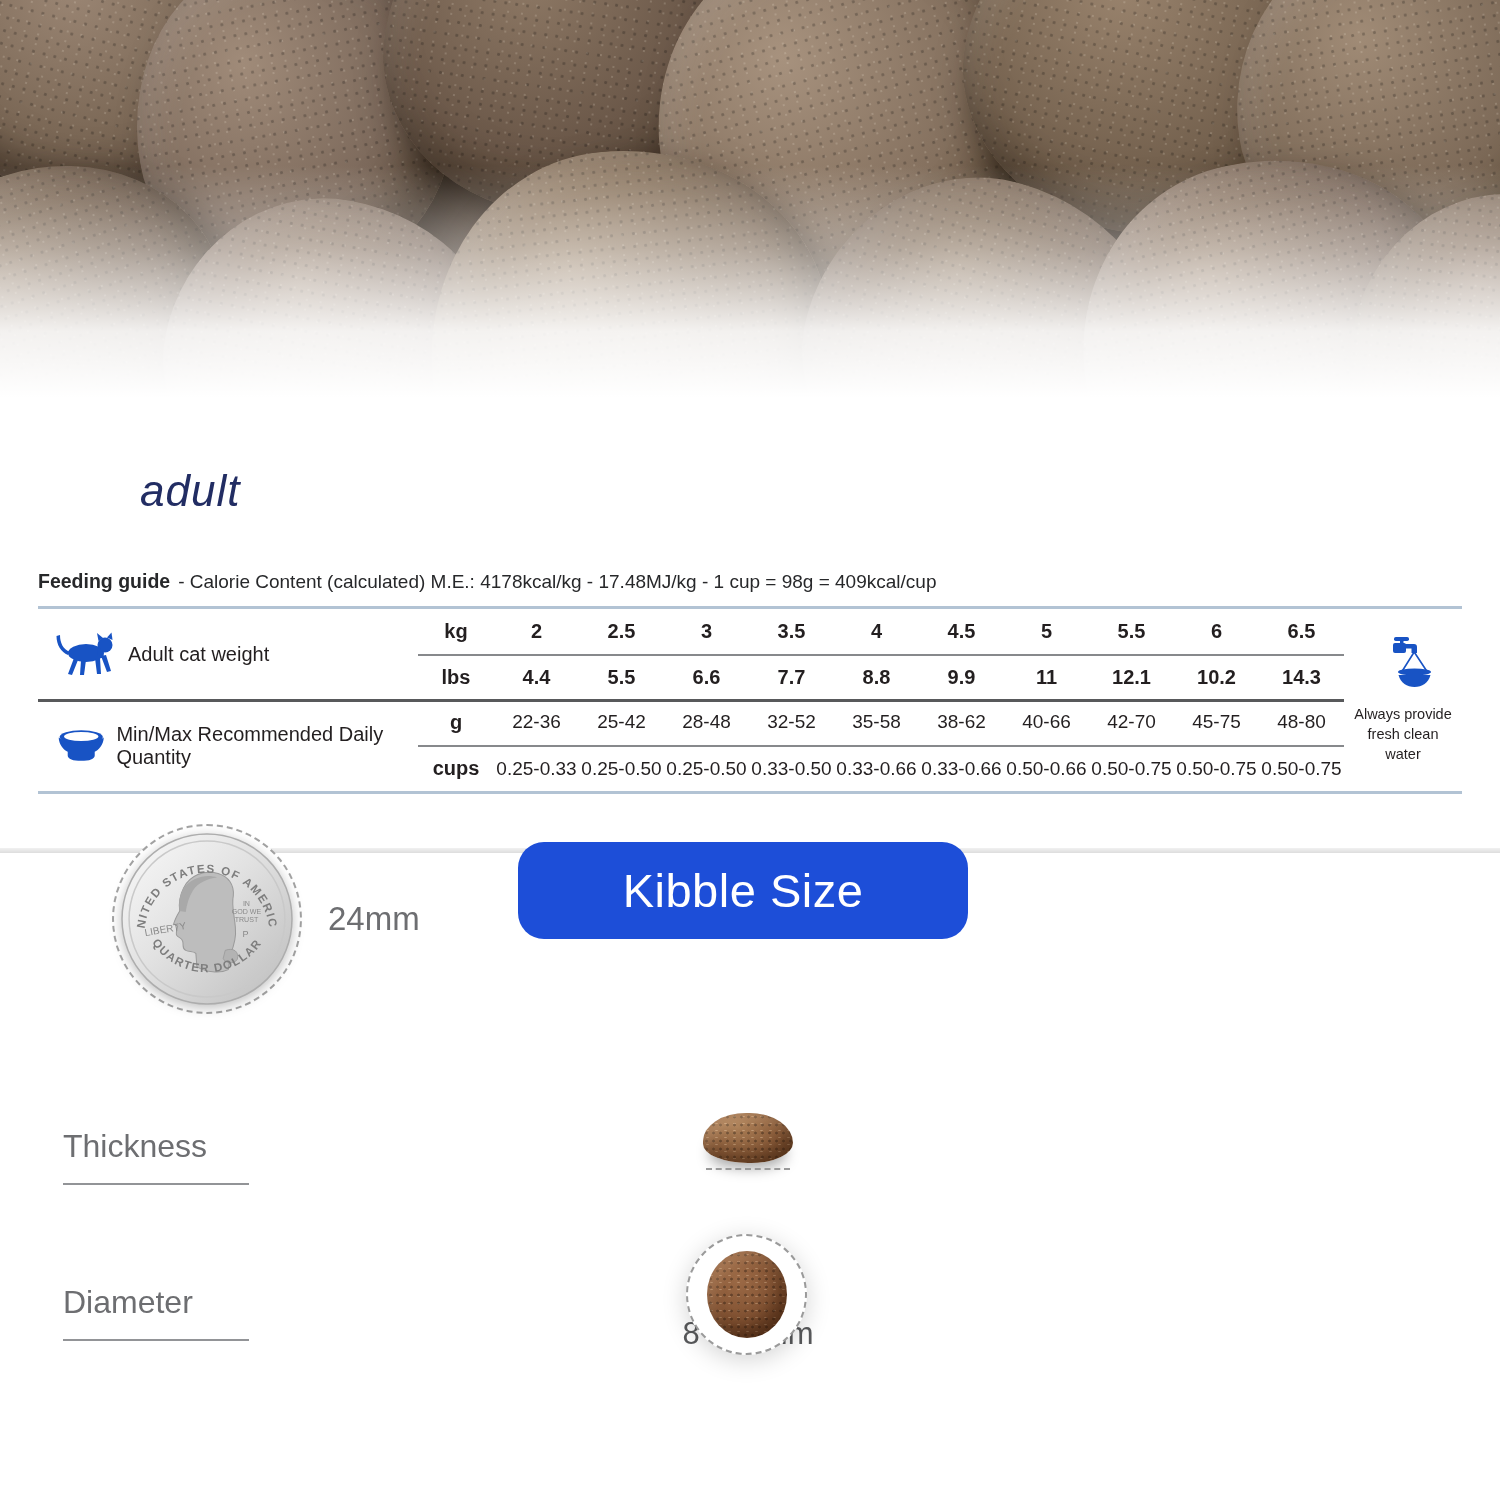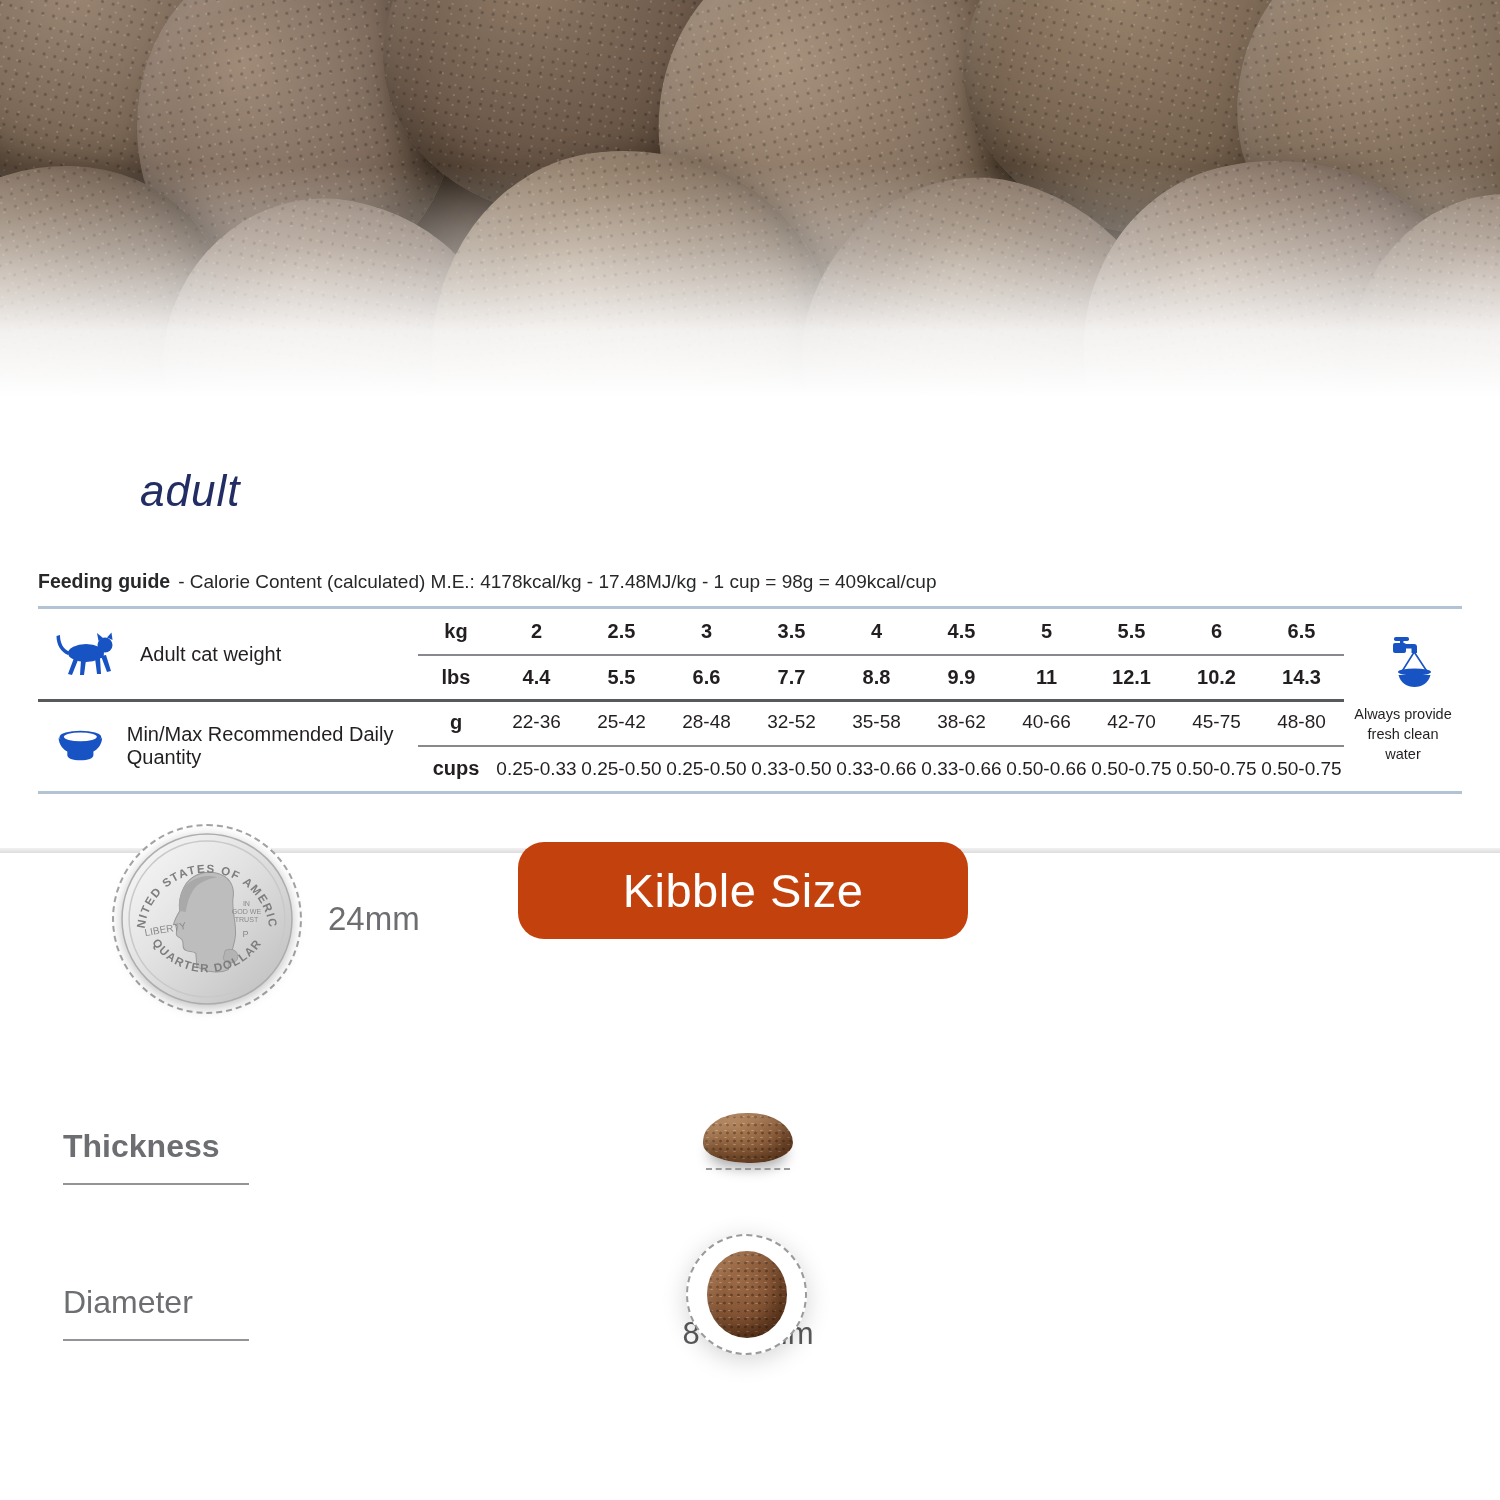--- a/index.html
+++ b/index.html
@@ -42,21 +42,21 @@
   
   .title { position:absolute; left:140px; top:466px; font-size:44px; font-style:italic;
     color:#222d63; letter-spacing:1px; }
   .fguide { position:absolute; left:38px; top:570px; font-size:19px; color:#27282a; }
   .fguide .fg-label { font-weight:bold; font-size:19.5px; margin-right:8px; }
 
   
   .ftable { position:absolute; left:38px; top:606px; width:1424px; height:188px;
     border-top:3px solid #b2c3d4; border-bottom:3px solid #b2c3d4; display:flex; color:#231f20; }
   .ft-left { width:380px; display:flex; flex-direction:column; }
-  .ft-label-row { flex:1; display:flex; align-items:center; gap:22px; padding-left:14px; }
+  .ft-label-row { flex:1; display:flex; align-items:center; gap:10px; padding-left:14px; }
   .ft-label-row .lbl { font-size:20px; }
   .ft-data { flex:1; display:flex; flex-direction:column; position:relative; }
   .drow { flex:1; display:grid; grid-template-columns:76px repeat(10, 1fr); align-items:center; }
   .drow.sep { border-bottom:2.5px solid #87898c; }
   .drow .unit { text-align:center; font-weight:bold; font-size:20px; }
   .drow .cell { text-align:center; font-size:19px; }
   .drow.bold .cell { font-weight:bold; font-size:20px; }
   .midline { position:absolute; left:0; top:calc(50% - 1.5px); width:calc(100% - 118px);
     height:3px; background:#58595b; z-index:2; }
   .ft-right { width:118px; display:flex; flex-direction:column; align-items:center;
@@ -65,26 +65,26 @@
 
   
   .size-divider { position:absolute; left:0; top:848px; width:1500px; height:5px;
     background:linear-gradient(#f1f1f1, #dddddd); z-index:0; }
   .coin-dash { position:absolute; left:112px; top:824px; width:190px; height:190px;
     border:2px dashed #a3a3a3; border-radius:50%; display:flex; align-items:center;
     justify-content:center; z-index:2; background:#fff; }
   .coin { width:172px; height:172px; filter:drop-shadow(0 3px 6px rgba(0,0,0,.25)); }
   .coin-mm { position:absolute; left:328px; top:900px; font-size:33px; color:#6d6e71; z-index:2; }
   .banner { position:absolute; left:518px; top:842px; width:450px; height:97px;
-    background:#c2410c; border-radius:26px; display:flex; align-items:center;
+    background:#1d4ed8; border-radius:26px; display:flex; align-items:center;
     justify-content:center; color:#ffffff; font-size:47px; letter-spacing:.5px; z-index:2; }
 
   .spec-label { position:absolute; left:63px; width:186px; font-size:32px; color:#6d6e71;
     padding-bottom:18px; border-bottom:2px solid #929497; }
-  .spec-label.thickness { top:1128px;font-weight:bold; }
+  .spec-label.thickness { top:1128px; }
   .spec-label.diameter  { top:1284px; }
   .spec-value { position:absolute; width:300px; text-align:center; font-size:31px; color:#58595b; }
   .spec-value.thickness { left:598px; top:1180px; }
   .spec-value.diameter  { left:598px; top:1316px; }
 
   .kib-side { position:absolute; left:703px; top:1113px; width:90px; height:50px;
     border-radius: 50% 50% 48% 52% / 58% 62% 42% 40%;
     background-image:
       radial-gradient(rgba(0,0,0,.30) 1px, rgba(0,0,0,0) 1.5px),
       radial-gradient(rgba(255,225,190,.35) .9px, rgba(255,255,255,0) 1.3px),

